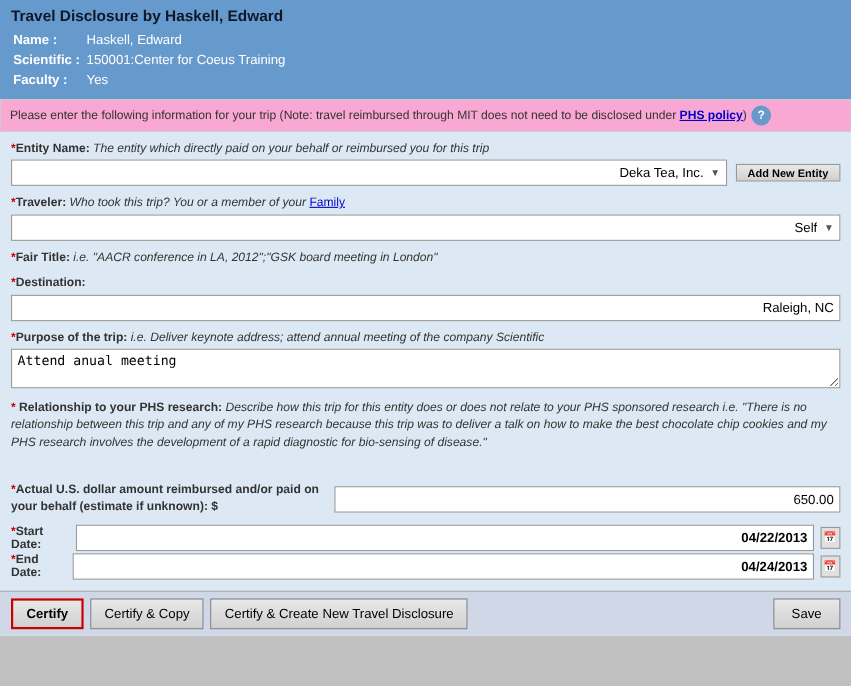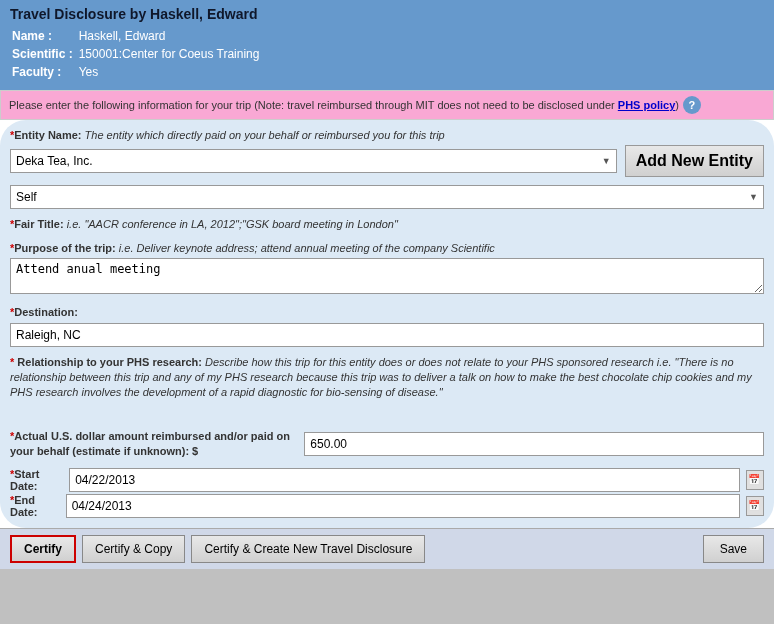--- a/index.html
+++ b/index.html
@@ -67,21 +67,20 @@
       display: inline-flex;
       align-items: center;
       justify-content: center;
       cursor: pointer;
       flex-shrink: 0;
     }
     
     .form-area {
       background: #dce9f5;
       padding: 8px 10px;
-      border-radius: 26px;
     }
     .form-group {
       margin-bottom: 8px;
     }
     .field-label {
       font-size: 11px;
       color: #333;
       margin-bottom: 2px;
       line-height: 1.4;
     }
@@ -107,20 +106,21 @@
     .entity-row select {
       flex: 1;
     }
     select, input[type="text"] {
       background: #fff;
       border: 1px solid #999;
       padding: 3px 5px;
       font-size: 12px;
       width: 100%;
       height: 24px;
+      text-align: right;
     }
     select {
       -webkit-appearance: none;
       appearance: none;
       background-image: none;
       cursor: pointer;
       padding-right: 20px;
       position: relative;
     }
     .select-wrapper {
@@ -146,25 +146,25 @@
       border: 1px solid #999;
       padding: 3px 5px;
       font-size: 12px;
       width: 100%;
       resize: vertical;
     }
     .add-entity-btn {
       background: linear-gradient(to bottom, #e8e8e8, #d0d0d0);
       border: 1px solid #999;
       padding: 3px 10px;
-      font-size: 16px;
+      font-size: 10px;
       font-weight: bold;
       cursor: pointer;
       white-space: nowrap;
-      height: 32px;
+      height: 16px;
     }
     
     .amount-row {
       display: flex;
       align-items: center;
       gap: 10px;
       margin-top: 28px;
     }
     .amount-row .field-label {
       margin-bottom: 0;
@@ -186,20 +186,21 @@
     }
     .date-label .required {
       color: #cc0000;
       font-weight: bold;
     }
     .date-label .bold {
       font-weight: bold;
     }
     .date-input {
       width: 100px;
+      font-weight: bold;
     }
     .cal-icon {
       width: 20px;
       height: 20px;
       border: 1px solid #999;
       background: #e0e0e0;
       cursor: pointer;
       display: inline-flex;
       align-items: center;
       justify-content: center;
@@ -280,43 +281,46 @@
       </div>
       <div class="entity-row">
         <div class="select-wrapper">
           <select><option>Deka Tea, Inc.</option></select>
         </div>
         <button class="add-entity-btn">Add New Entity</button>
       </div>
     </div>
 
     <div class="form-group">
+      <div class="field-label">
+        <span class="required">*</span><span class="bold">Traveler:</span><span class="italic"> Who took this trip? You or a member of your </span><a href="#">Family</a>
+      </div>
       <div class="select-wrapper">
         <select><option>Self</option></select>
       </div>
     </div>
 
     <div class="form-group">
       <div class="field-label">
         <span class="required">*</span><span class="bold">Fair Title:</span><span class="italic"> i.e. "AACR conference in LA, 2012";"GSK board meeting in London"</span>
       </div>
     </div>
 
     <div class="form-group">
       <div class="field-label">
+        <span class="required">*</span><span class="bold">Destination:</span>
+      </div>
+      <input type="text" value="Raleigh, NC" style="">
+    </div>
+
+    <div class="form-group">
+      <div class="field-label">
         <span class="required">*</span><span class="bold">Purpose of the trip:</span><span class="italic"> i.e. Deliver keynote address; attend annual meeting of the company Scientific</span>
       </div>
       <textarea rows="2" style="">Attend anual meeting</textarea>
-    </div>
-
-    <div class="form-group">
-      <div class="field-label">
-        <span class="required">*</span><span class="bold">Destination:</span>
-      </div>
-      <input type="text" value="Raleigh, NC" style="">
     </div>
 
     <div class="form-group">
       <div class="field-label">
         <span class="required">* </span><span class="bold">Relationship to your PHS research:</span><span class="italic"> Describe how this trip for this entity does or does not relate to your PHS sponsored research i.e. "There is no relationship between this trip and any of my PHS research because this trip was to deliver a talk on how to make the best chocolate chip cookies and my PHS research involves the development of a rapid diagnostic for bio-sensing of disease."</span>
       </div>
     </div>
 
     <div class="form-group">
       <div class="amount-row">

